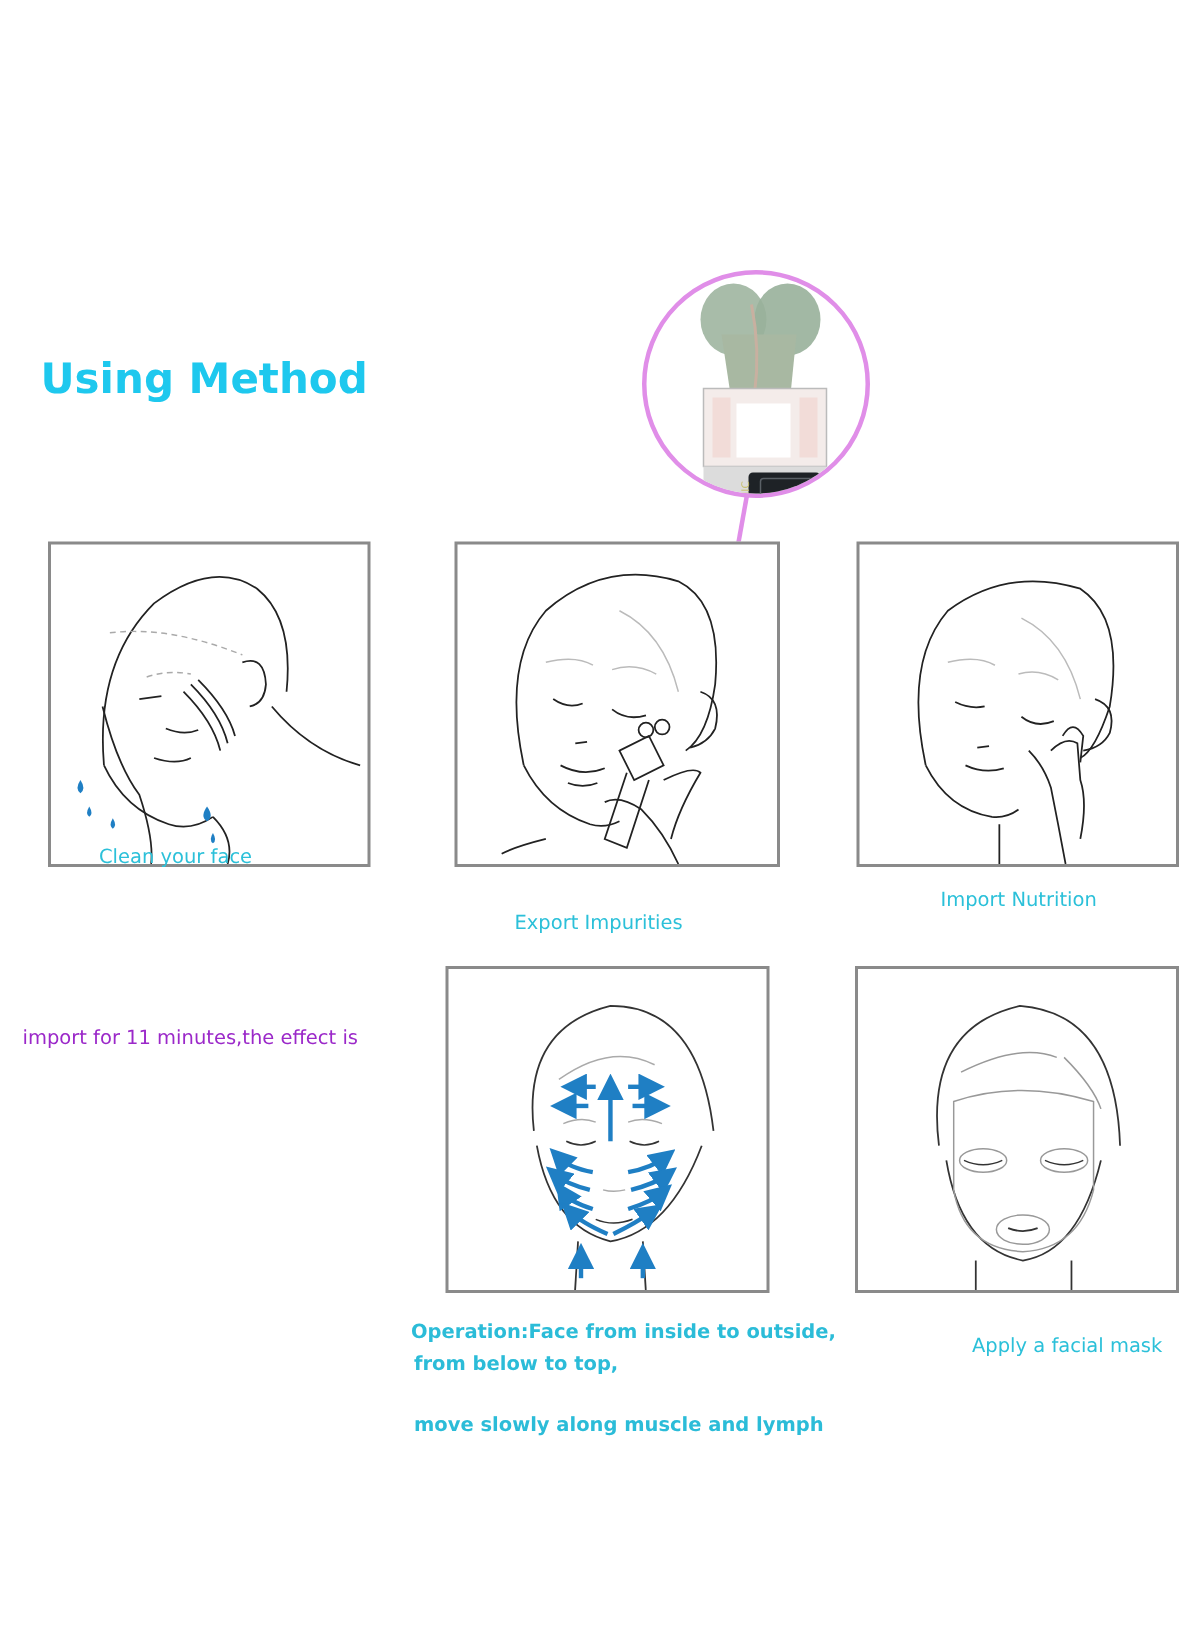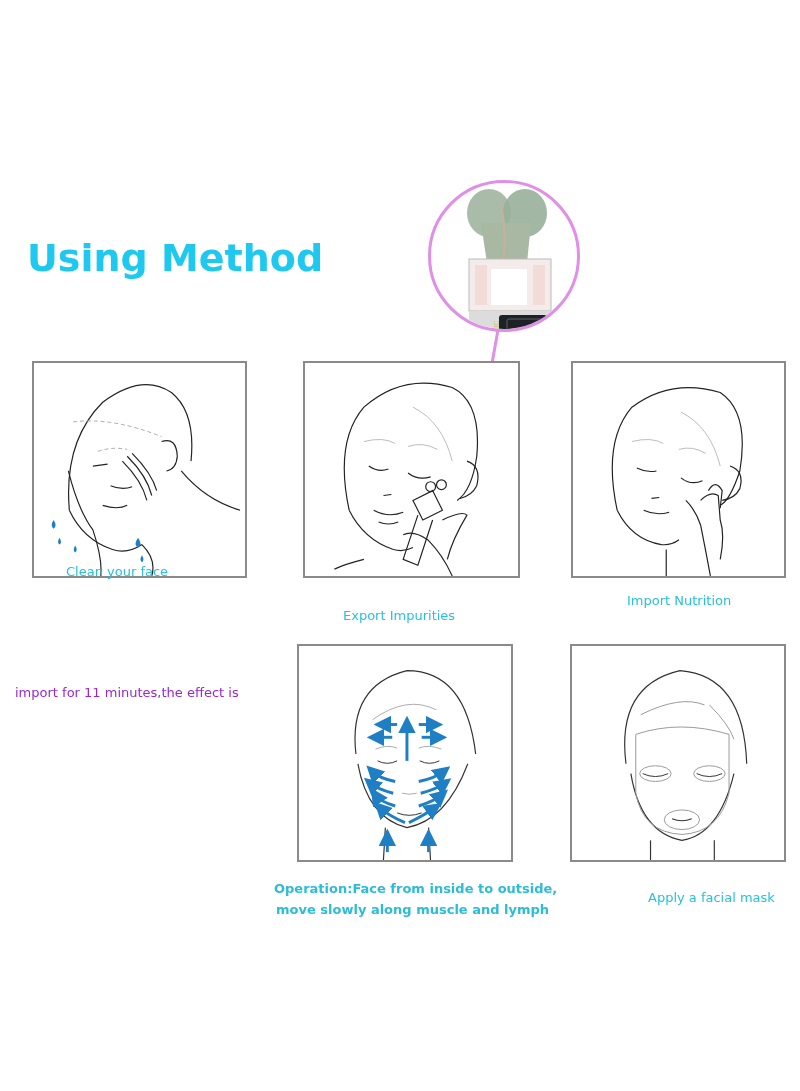--- a/index.html
+++ b/index.html
@@ -1,18 +1,18 @@
 <!DOCTYPE html>
 <html><head>
   <meta charset="utf-8">
   <style>
     html, body { margin: 0; padding: 0; background: #ffffff; }
     body { width: 800px; height: 1091px; position: relative; overflow: hidden; font-family: "DejaVu Sans", sans-serif; }
     .abs { position: absolute; }
-    .title { left: 27px; top: 236px; font-size: 38px; font-weight: bold; color: #1ec8ee; letter-spacing: 0px; white-space: nowrap; }
+    .title { left: 27px; top: 236px; font-size: 28px; font-weight: bold; color: #1ec8ee; letter-spacing: 0px; white-space: nowrap; }
     .panel { border: 2px solid #8a8a8a; background: #fff; box-sizing: border-box; }
     .panel svg { position: absolute; left: 0; top: 0; width: 100%; height: 100%; }
     .caption { color: #2bc0d9; font-size: 13px; white-space: nowrap; }
     .note { color: #9b28c9; font-size: 13px; line-height: 28.5px; white-space: nowrap; }
     .op { color: #2bbcd8; font-size: 13px; line-height: 21px; white-space: nowrap; }
     .magnifier { left: 428px; top: 180px; width: 152px; height: 152px; border-radius: 50%; border: 3px solid #e08ee8; box-sizing: border-box; overflow: hidden; background: #fff; }
     .connector { left: 0; top: 0; width: 800px; height: 1091px; pointer-events: none; }
   </style>
 </head>
 <body>
@@ -168,21 +168,22 @@
       <path d="M124 150 Q140 146 148 140"></path>
       <path d="M122 163 Q138 158 145 152"></path>
       <path d="M112 180 Q128 172 138 165"></path>
       <line x1="90" y1="210" x2="90" y2="195"></line>
       <line x1="132" y1="210" x2="132" y2="195"></line>
     </g>
   </svg>
 </div>
 <div class="abs op" style="left:274px; top:878px;font-weight:bold;">
   <div>Operation:Face from inside to outside,</div>
-  <div style="padding-left:2px;">move slowly along muscle and lymph</div>
+  <div style="padding-left:2px;">from below to top,</div>
+  <div style="padding-left:2px;margin-top:20px;">move slowly along muscle and lymph</div>
 </div>
 
 <div class="abs panel" style="left:570px; top:644px; width:216px; height:218px;">
   <svg viewBox="0 0 216 218">
     <g fill="none" stroke="#333" stroke-width="1.2">
       <path d="M55 120 Q45 40 110 25 Q175 30 178 120"></path>
       <path d="M60 130 Q70 190 112 198 Q150 192 165 130"></path>
       <path d="M80 198 L80 218"></path>
       <path d="M145 198 L145 218"></path>
       <path d="M102 176 Q112 180 122 176"></path>

